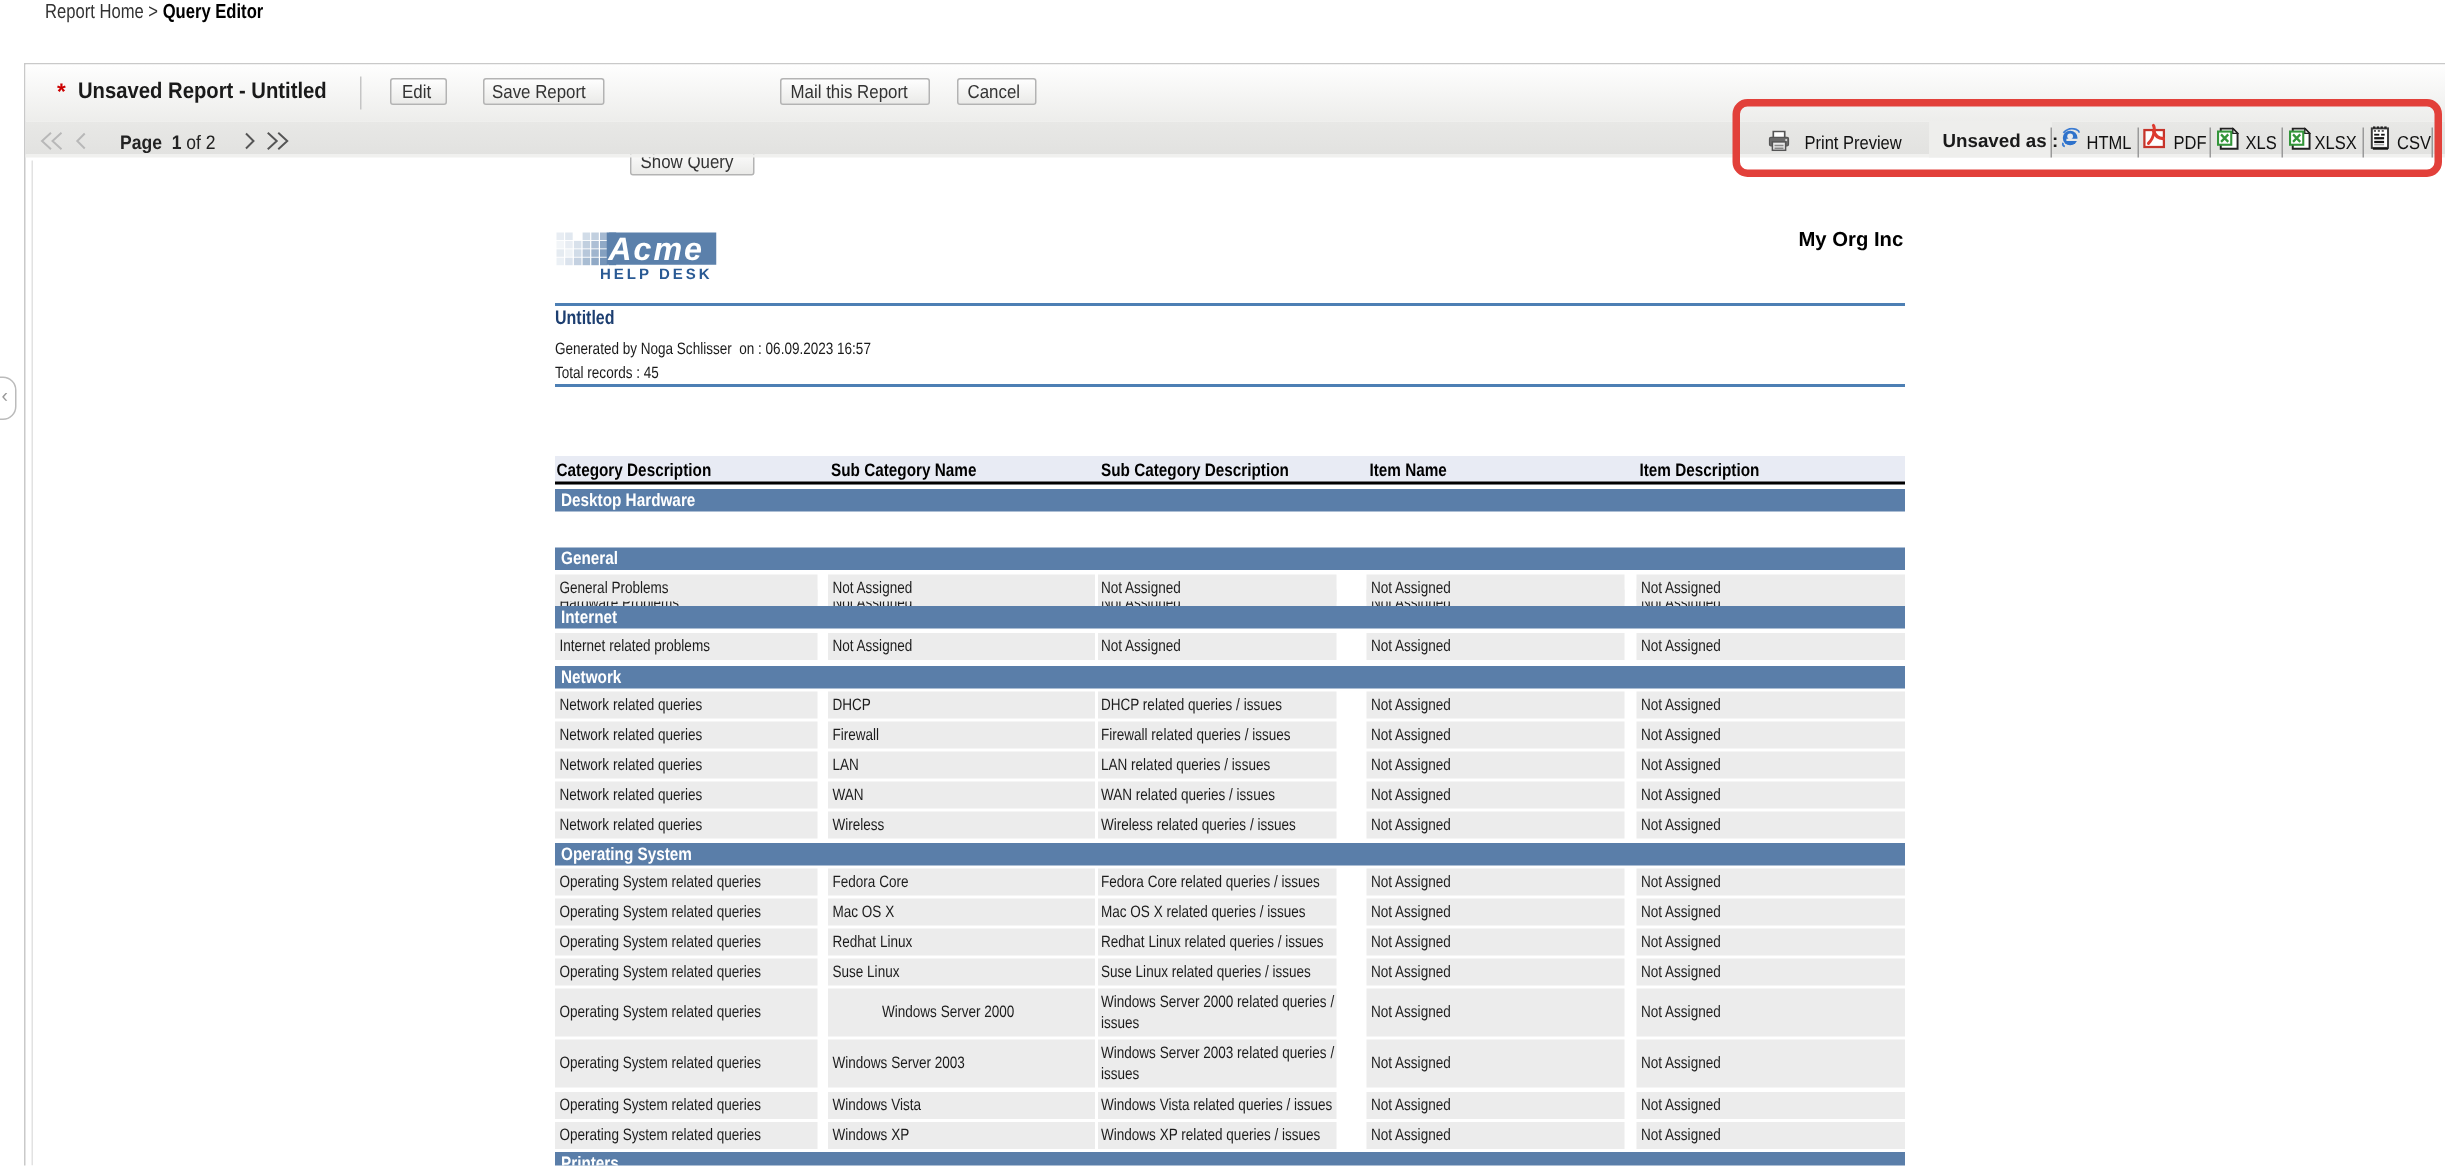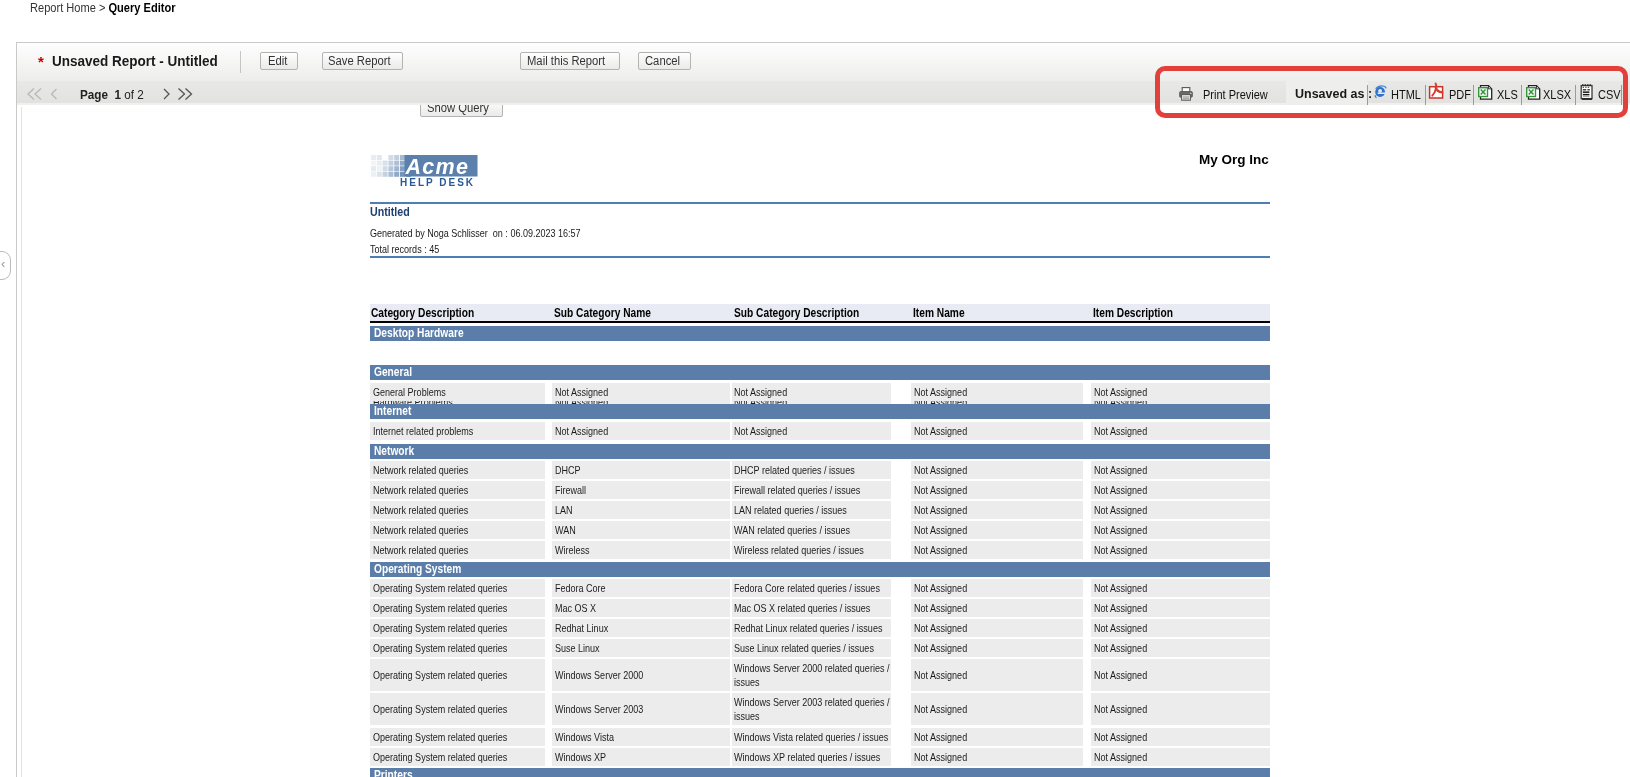--- a/index.html
+++ b/index.html
@@ -267,21 +267,21 @@
     </div>
 <div class="row" style="top:639px;">
       <div class="c1"><span class="sx">Operating System related queries</span></div>
       <div class="c2"><span class="sx">Suse Linux</span></div>
       <div class="c3"><span class="sx">Suse Linux related queries / issues</span></div>
       <div class="c4"><span class="sx">Not Assigned</span></div>
       <div class="c5"><span class="sx">Not Assigned</span></div>
     </div>
 <div class="row" style="top:659px; height:32px;">
       <div class="c1" style="line-height:32px;"><span class="sx">Operating System related queries</span></div>
-      <div class="c2" style="line-height:32px;"><span class="sx">Windows Server 2000</span></div>
+      <div class="c2" style="line-height:32px;text-align:center;"><span class="sx">Windows Server 2000</span></div>
       <div class="c3" style="line-height:14px; padding-top:2px;"><span class="sx">Windows Server 2000 related queries /<br>issues</span></div>
       <div class="c4" style="line-height:32px;"><span class="sx">Not Assigned</span></div>
       <div class="c5" style="line-height:32px;"><span class="sx">Not Assigned</span></div>
     </div>
 <div class="row" style="top:693px; height:32px;">
       <div class="c1" style="line-height:32px;"><span class="sx">Operating System related queries</span></div>
       <div class="c2" style="line-height:32px;"><span class="sx">Windows Server 2003</span></div>
       <div class="c3" style="line-height:14px; padding-top:2px;"><span class="sx">Windows Server 2003 related queries /<br>issues</span></div>
       <div class="c4" style="line-height:32px;"><span class="sx">Not Assigned</span></div>
       <div class="c5" style="line-height:32px;"><span class="sx">Not Assigned</span></div>

